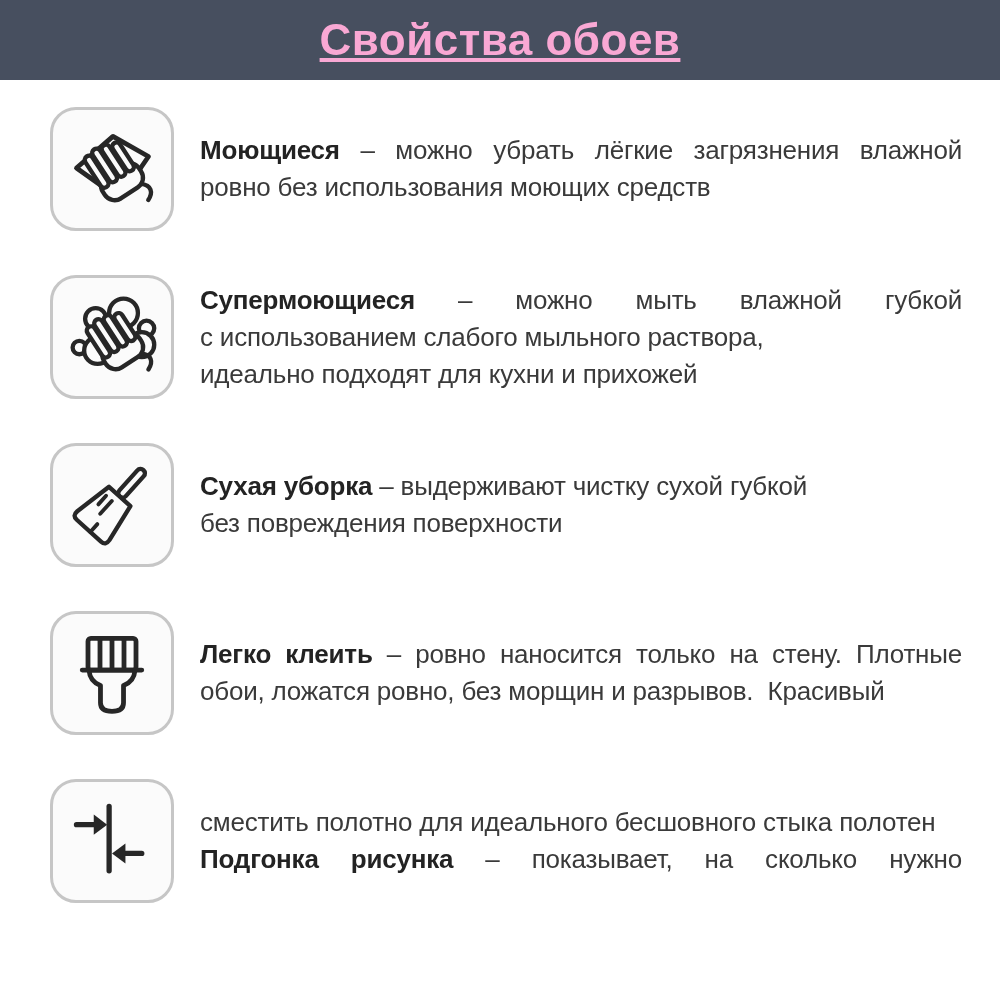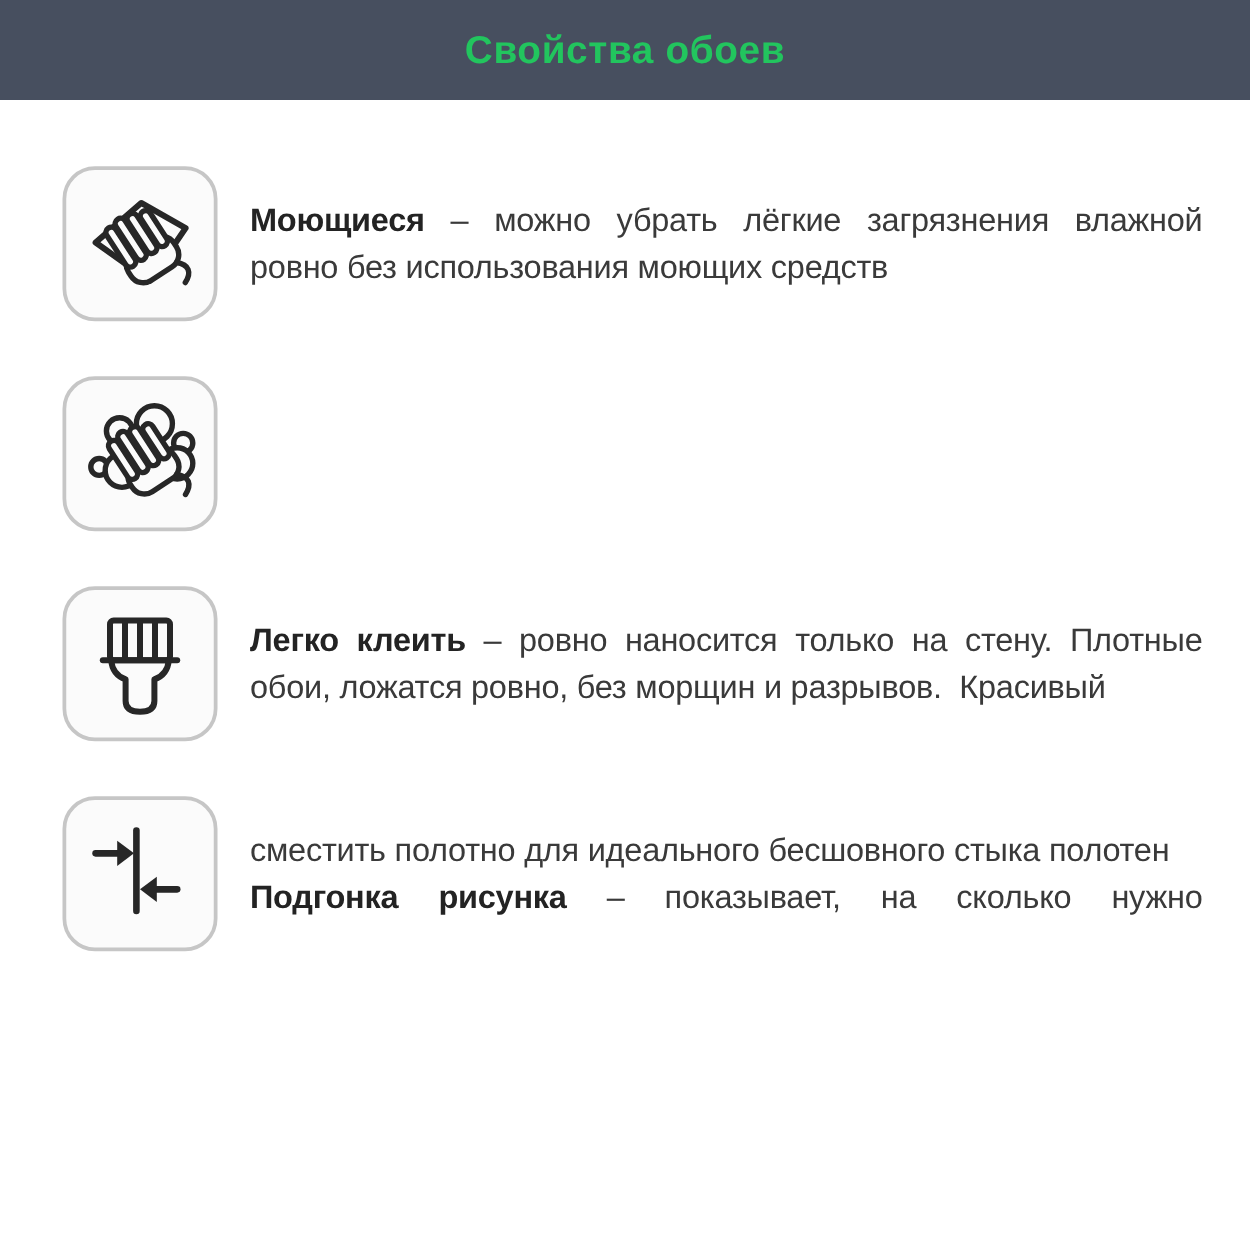--- a/index.html
+++ b/index.html
@@ -8,27 +8,28 @@
     background: #ffffff;
     font-family: "Liberation Sans", sans-serif;
     overflow: hidden;
   }
   .header {
     height: 80px;
     background: #474f5f;
     display: flex; align-items: center; justify-content: center;
   }
   .header .title {
-    color: #22c55e;
-    font-size: 31px;
+    color: #f9a8d4;
+    font-size: 44px;
     font-weight: bold;
     letter-spacing: 0.5px;
+    text-decoration: underline;
   }
   .content {
-    padding: 53px 38px 0 50px;
+    padding: 27px 38px 0 50px;
   }
   .row {
     display: flex;
     align-items: center;
     margin-bottom: 44px;
   }
   .icon-box {
     width: 124px; height: 124px;
     box-sizing: border-box;
     border: 3px solid #c6c6c6;
@@ -104,22 +105,50 @@
         <g transform="rotate(-33 58 58)">
           <rect class="ic-fill" stroke-width="4.5" x="35" y="52" width="44" height="27" rx="12"></rect>
           <rect class="ic-fill" stroke-width="4.5" x="36.5" y="25" width="9" height="37" rx="4.5"></rect>
           <rect class="ic-fill" stroke-width="4.5" x="47" y="23" width="9" height="39" rx="4.5"></rect>
           <rect class="ic-fill" stroke-width="4.5" x="57.5" y="25" width="9" height="37" rx="4.5"></rect>
           <rect class="ic-fill" stroke-width="4.5" x="68" y="29" width="9" height="33" rx="4.5"></rect>
           <path class="ic" stroke-width="4.5" d="M72,78 C80,85 78,92 69,96"></path>
         </g>
       </svg>
     </div>
+    <div class="text">
+      <div class="line justify">
+        <span class="term">Супермоющиеся</span>
+        <span>– можно мыть влажной губкой</span>
+      </div>
+      <div class="line">с использованием слабого мыльного раствора,</div>
+      <div class="line">идеально подходят для кухни и прихожей</div>
+    </div>
   </div>
 
+  <div class="row">
+    <div class="icon-box">
+      <svg width="96" height="96" viewBox="0 0 100 100">
+        <g transform="rotate(42 50 50)">
+          <rect class="ic-fill" stroke-width="4.5" x="45.5" y="1" width="9" height="37" rx="4.5"></rect>
+          <path class="ic-fill" stroke-width="4.5" d="M35,38 L65,38 L72.5,79 Q73.5,86 67,86 L33,86 Q26.5,86 27.5,79 Z"></path>
+          <path class="ic" stroke-width="4" d="M39,47 L39,59"></path>
+          <path class="ic" stroke-width="4" d="M47,47 L47,65"></path>
+          <path class="ic" stroke-width="4" d="M52,86 L52,75"></path>
+        </g>
+      </svg>
+    </div>
+    <div class="text">
+      <div class="line">
+        <span class="term">Сухая уборка</span>
+        <span>– выдерживают чистку сухой губкой</span>
+      </div>
+      <div class="line">без повреждения поверхности</div>
+    </div>
+  </div>
 
   <div class="row">
     <div class="icon-box">
       <svg width="96" height="96" viewBox="0 0 100 100">
         <rect class="ic" stroke-width="5" x="25" y="14" width="50" height="33" rx="3"></rect>
         <path class="ic" stroke-width="5" d="M37.5,16 L37.5,45"></path>
         <path class="ic" stroke-width="5" d="M50,16 L50,45"></path>
         <path class="ic" stroke-width="5" d="M62.5,16 L62.5,45"></path>
         <path class="ic" stroke-width="5" d="M19,47 L81,47"></path>
         <path class="ic" stroke-width="5" d="M26,47 Q27,59 38,63 L38,81 Q38,90 50,90 Q62,90 62,81 L62,63 Q73,59 74,47"></path>

